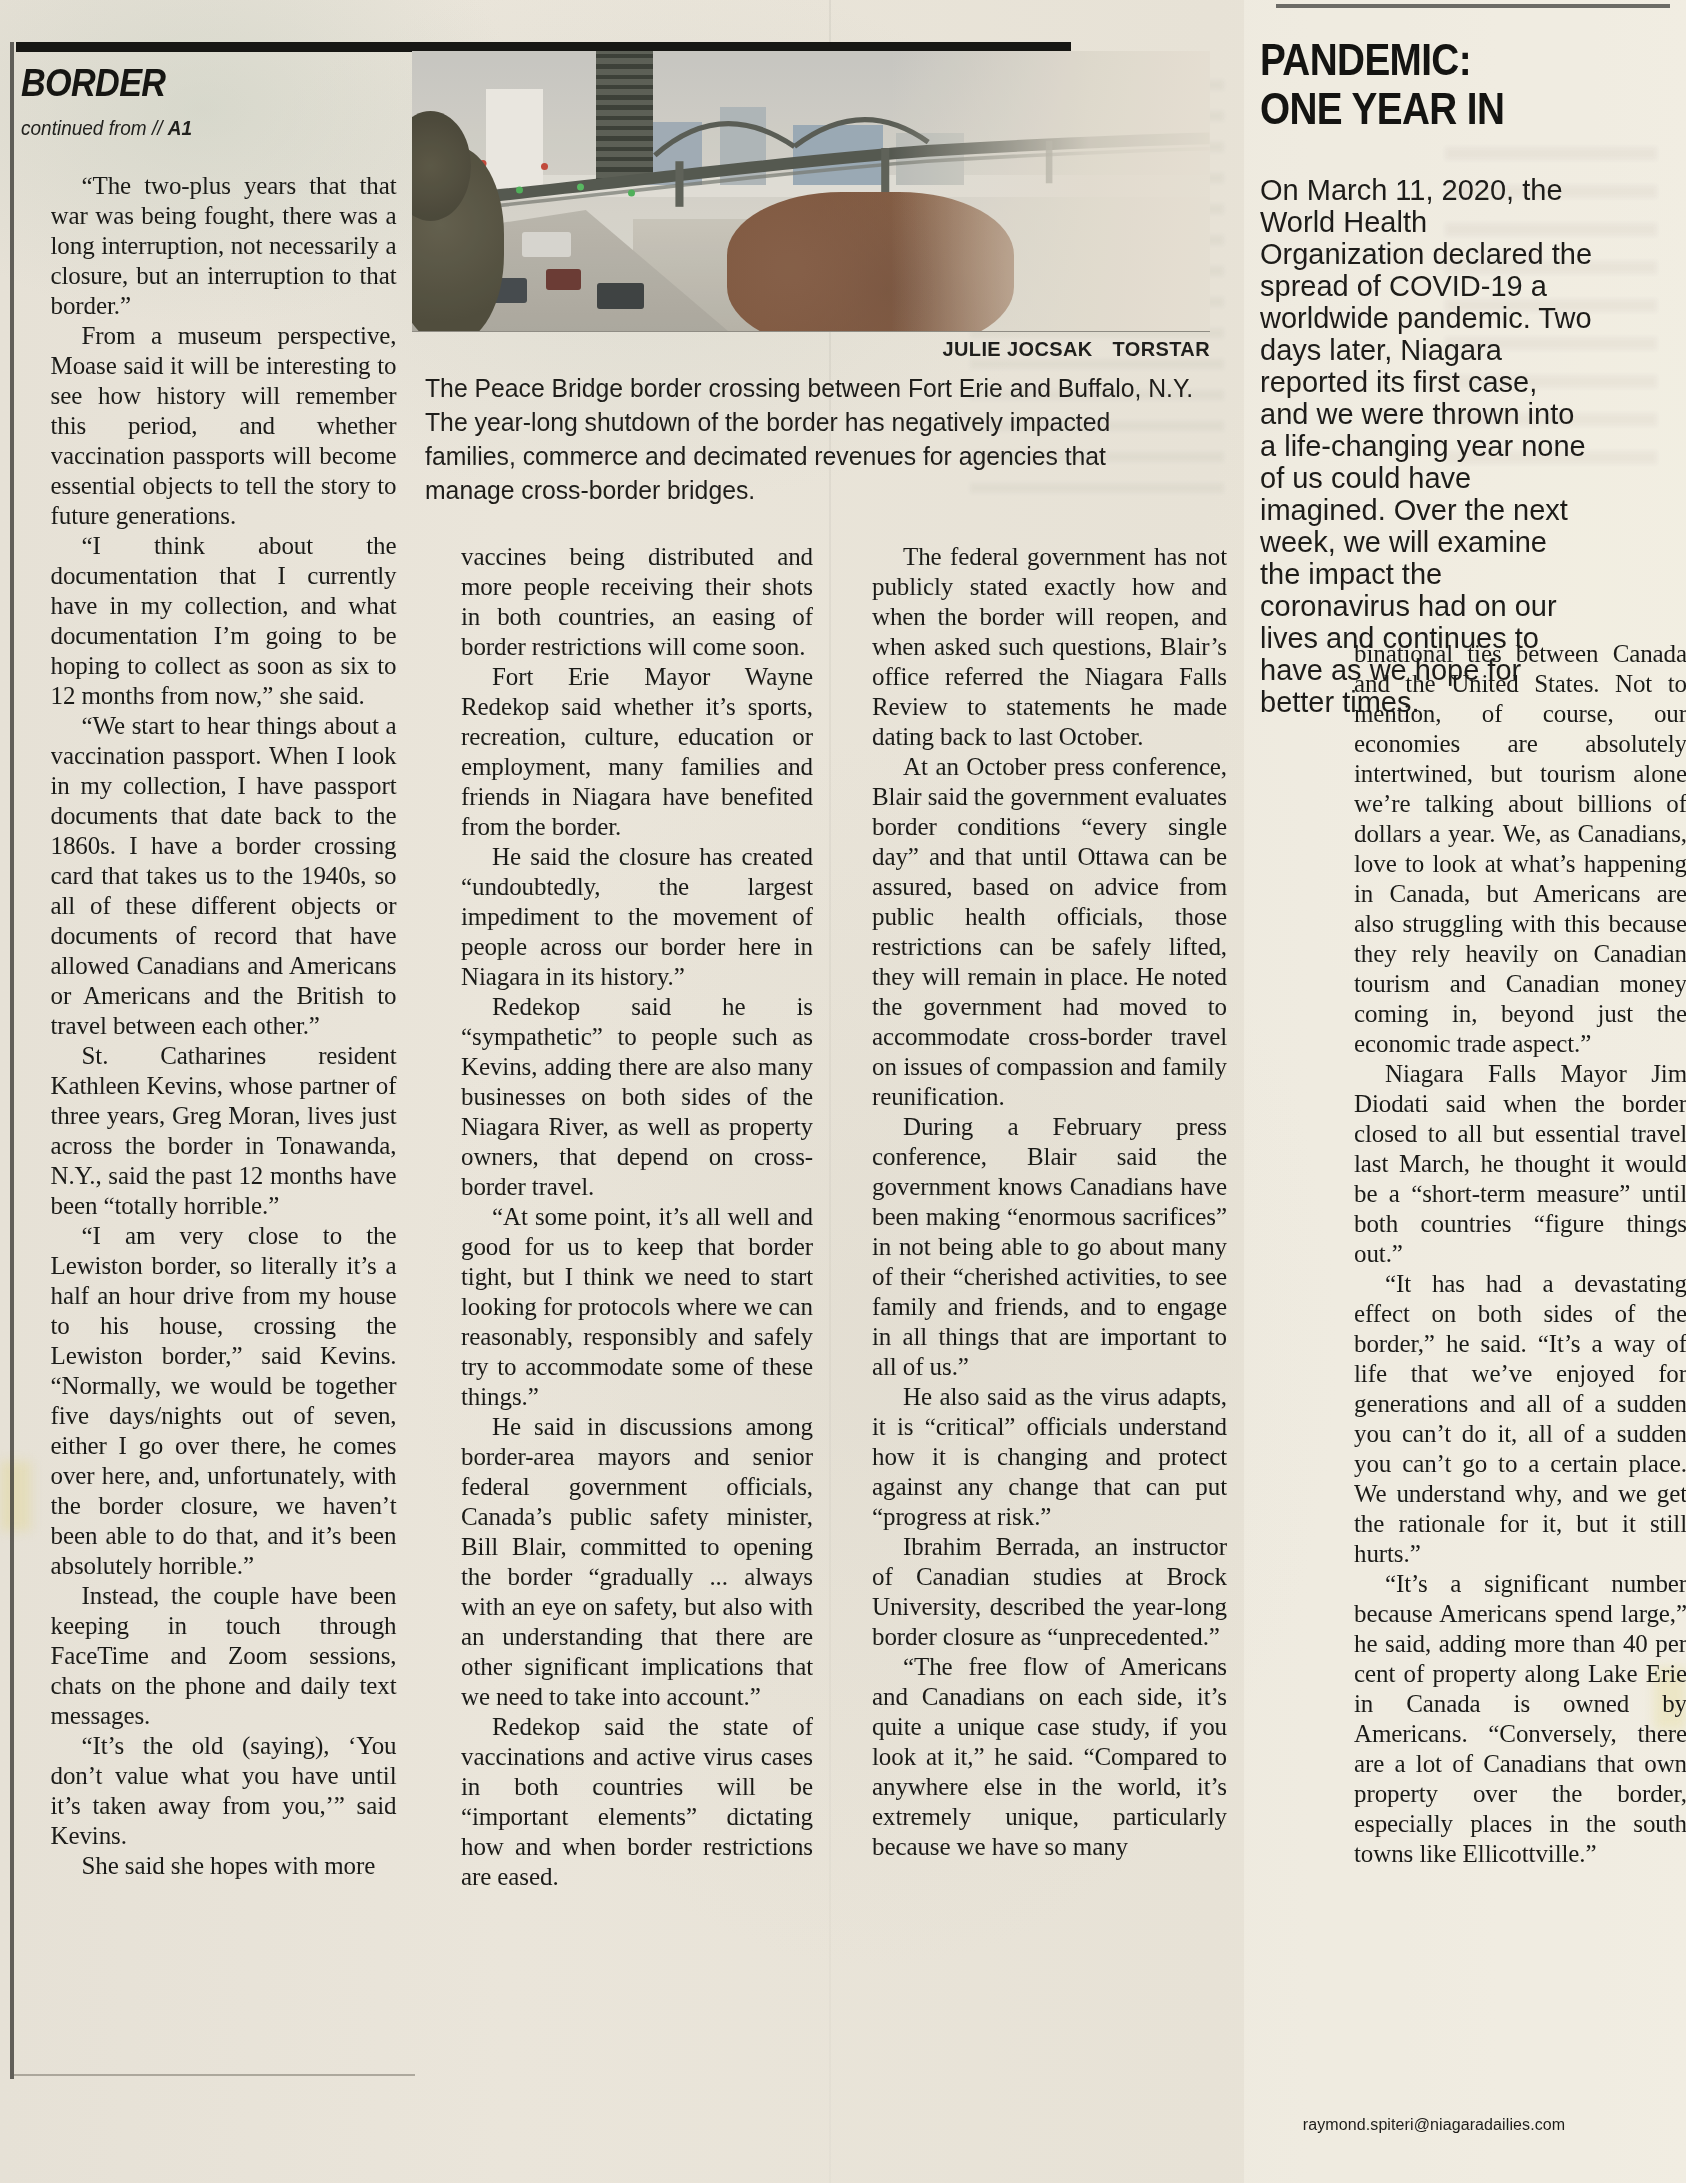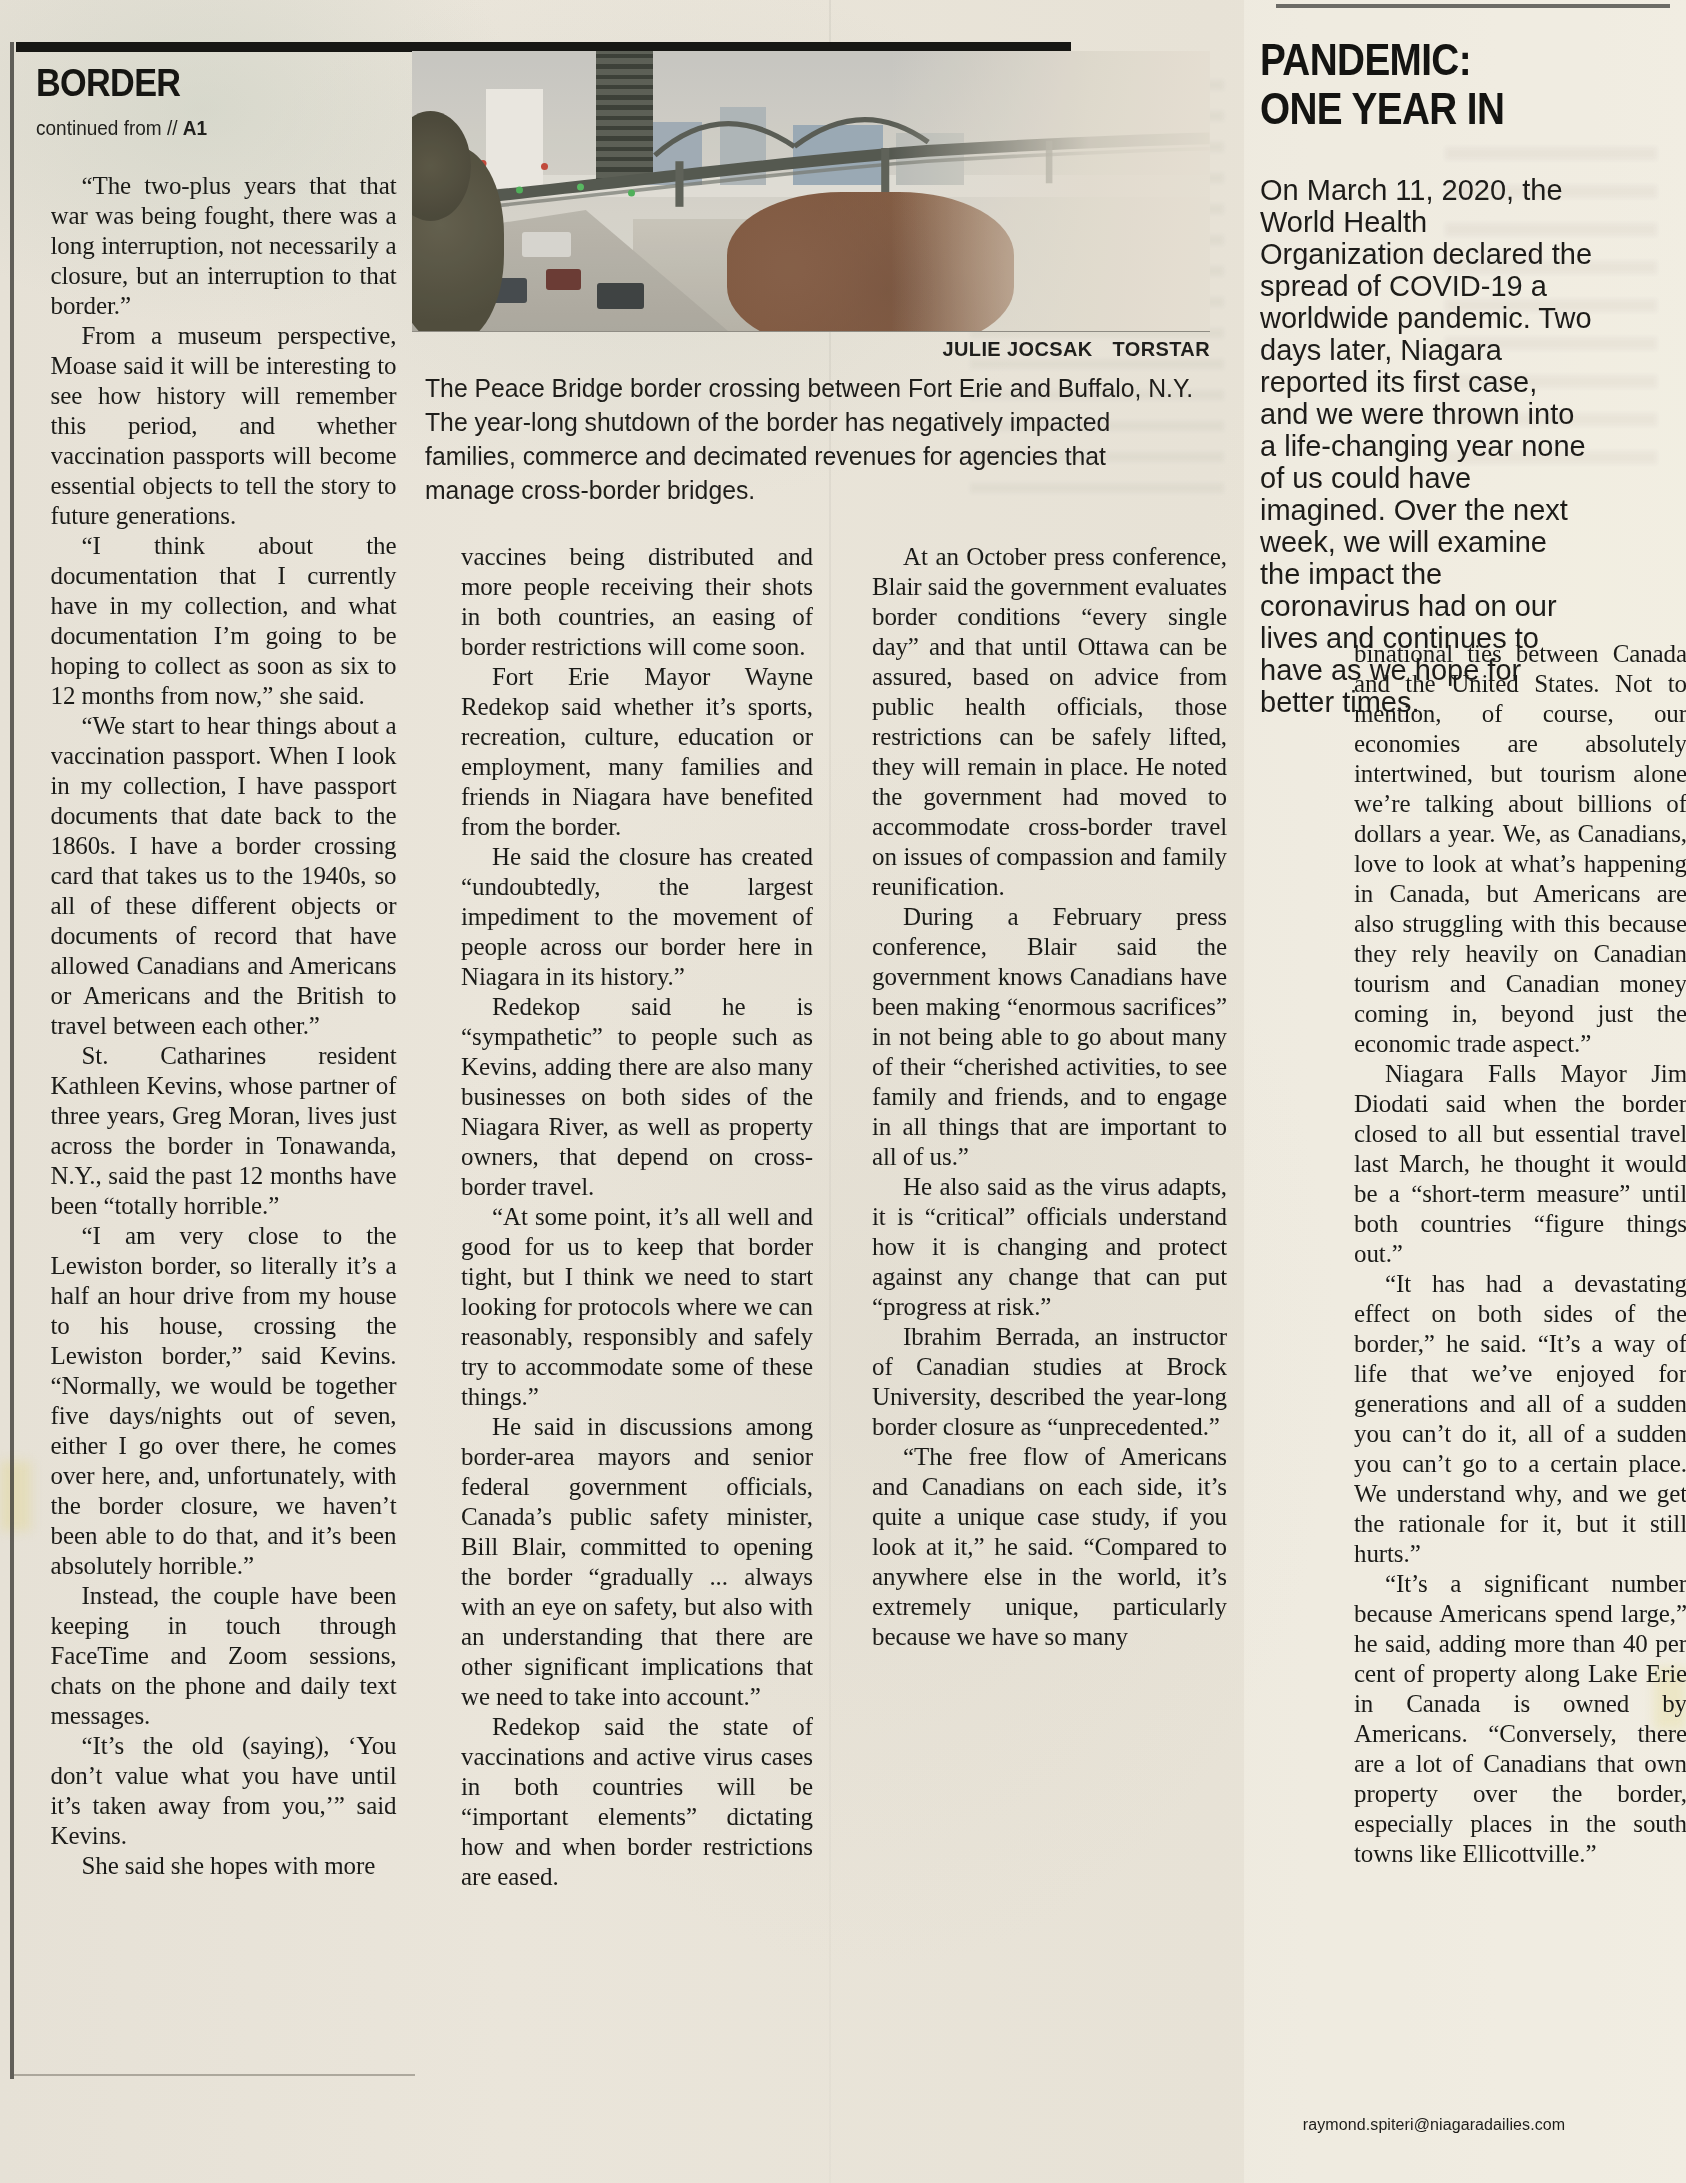--- a/index.html
+++ b/index.html
@@ -19,21 +19,21 @@
   .top-right-rule{position:absolute;left:1276px;top:4.4px;width:394px;height:3.7px;background:#4b4b47;opacity:.8;}
   .bottom-left-rule{position:absolute;left:13.2px;top:2074px;width:402px;height:2.2px;background:rgba(100,95,85,.45);}
   .crease{position:absolute;left:829px;top:0;width:2.2px;height:100%;background:linear-gradient(180deg,rgba(0,0,0,.05),rgba(0,0,0,.02));}
 
   .ghost{position:absolute;filter:blur(2.2px);opacity:.8;pointer-events:none;}
   .ghost-a{left:970px;top:59px;width:254px;height:434px;background:repeating-linear-gradient(0deg,rgba(108,104,94,.07) 0 10.3px,transparent 10.3px 31px);}
   .ghost-b{left:1445px;top:140px;width:212px;height:324px;background:repeating-linear-gradient(0deg,rgba(115,108,98,.08) 0 13.2px,transparent 13.2px 38px);}
   .stain1{position:absolute;left:0;top:1461px;width:31px;height:70px;background:rgba(224,213,128,.33);filter:blur(5.2px);}
   .stain2{position:absolute;left:1654px;top:1667px;width:32px;height:63px;background:rgba(226,216,134,.30);filter:blur(5.2px);}
 
-  .kicker{position:absolute;left:36px;top:62px;}
+  .kicker{position:absolute;left:21px;top:62px;font-style:italic;}
   .kicker-title{font-family:"Liberation Sans",sans-serif;font-weight:bold;font-size:38px;letter-spacing:-0.7px;color:#161613;transform:scaleX(.9);transform-origin:left top;}
   .kicker-sub{margin-top:11.8px;font-family:"Liberation Sans",sans-serif;font-size:20px;color:#21211e;transform:scaleX(.95);transform-origin:left top;}
   .kicker-sub b{font-weight:bold;}
 
   
   .photo{position:absolute;left:412px;top:51px;width:798px;height:280px;overflow:hidden;border-bottom:0.7px solid #8f8c84;background:linear-gradient(180deg,#c6c6c2,#d6d4cc 58%,#dcd9d0);}
   .ph{position:absolute;}
   .ph-bw{left:74px;top:38px;width:57px;height:99px;background:#edebe5;}
   .ph-b1{left:219px;top:71px;width:71px;height:63px;background:#9aa8b4;}
   .ph-b2{left:308px;top:56px;width:46px;height:78px;background:#aab3b8;}
@@ -156,20 +156,21 @@
   <div class="col col2">
       <p class="para cont">vaccines being distributed and more people receiving their shots in both countries, an easing of border restrictions will come soon.</p>
       <p class="para">Fort Erie Mayor Wayne Redekop said whether it’s sports, recreation, culture, education or employment, many families and friends in Niagara have benefited from the border.</p>
       <p class="para">He said the closure has created “undoubtedly, the largest impediment to the movement of people across our border here in Niagara in its history.”</p>
       <p class="para">Redekop said he is “sympathetic” to people such as Kevins, adding there are also many businesses on both sides of the Niagara River, as well as property owners, that depend on cross-border travel.</p>
       <p class="para">“At some point, it’s all well and good for us to keep that border tight, but I think we need to start looking for protocols where we can reasonably, responsibly and safely try to accommodate some of these things.”</p>
       <p class="para">He said in discussions among border-area mayors and senior federal government officials, Canada’s public safety minister, Bill Blair, committed to opening the border “gradually ... always with an eye on safety, but also with an understanding that there are other significant implications that we need to take into account.”</p>
       <p class="para">Redekop said the state of vaccinations and active virus cases in both countries will be “important elements” dictating how and when border restrictions are eased.</p>
     </div>
   <div class="col col3">
+      <p class="para">The federal government has not publicly stated exactly how and when the border will reopen, and when asked such questions, Blair’s office referred the Niagara Falls Review to statements he made dating back to last October.</p>
       <p class="para">At an October press conference, Blair said the government evaluates border conditions “every single day” and that until Ottawa can be assured, based on advice from public health officials, those restrictions can be safely lifted, they will remain in place. He noted the government had moved to accommodate cross-border travel on issues of compassion and family reunification.</p>
       <p class="para">During a February press conference, Blair said the government knows Canadians have been making “enormous sacrifices” in not being able to go about many of their “cherished activities, to see family and friends, and to engage in all things that are important to all of us.”</p>
       <p class="para">He also said as the virus adapts, it is “critical” officials understand how it is changing and protect against any change that can put “progress at risk.”</p>
       <p class="para">Ibrahim Berrada, an instructor of Canadian studies at Brock University, described the year-long border closure as “unprecedented.”</p>
       <p class="para">“The free flow of Americans and Canadians on each side, it’s quite a unique case study, if you look at it,” he said. “Compared to anywhere else in the world, it’s extremely unique, particularly because we have so many</p>
     </div>
   <div class="col col4">
       <p class="para cont">binational ties between Canada and the United States. Not to mention, of course, our economies are absolutely intertwined, but tourism alone we’re talking about billions of dollars a year. We, as Canadians, love to look at what’s happening in Canada, but Americans are also struggling with this because they rely heavily on Canadian tourism and Canadian money coming in, beyond just the economic trade aspect.”</p>
       <p class="para">Niagara Falls Mayor Jim Diodati said when the border closed to all but essential travel last March, he thought it would be a “short-term measure” until both countries “figure things out.”</p>
       <p class="para">“It has had a devastating effect on both sides of the border,” he said. “It’s a way of life that we’ve enjoyed for generations and all of a sudden you can’t do it, all of a sudden you can’t go to a certain place. We understand why, and we get the rationale for it, but it still hurts.”</p>

